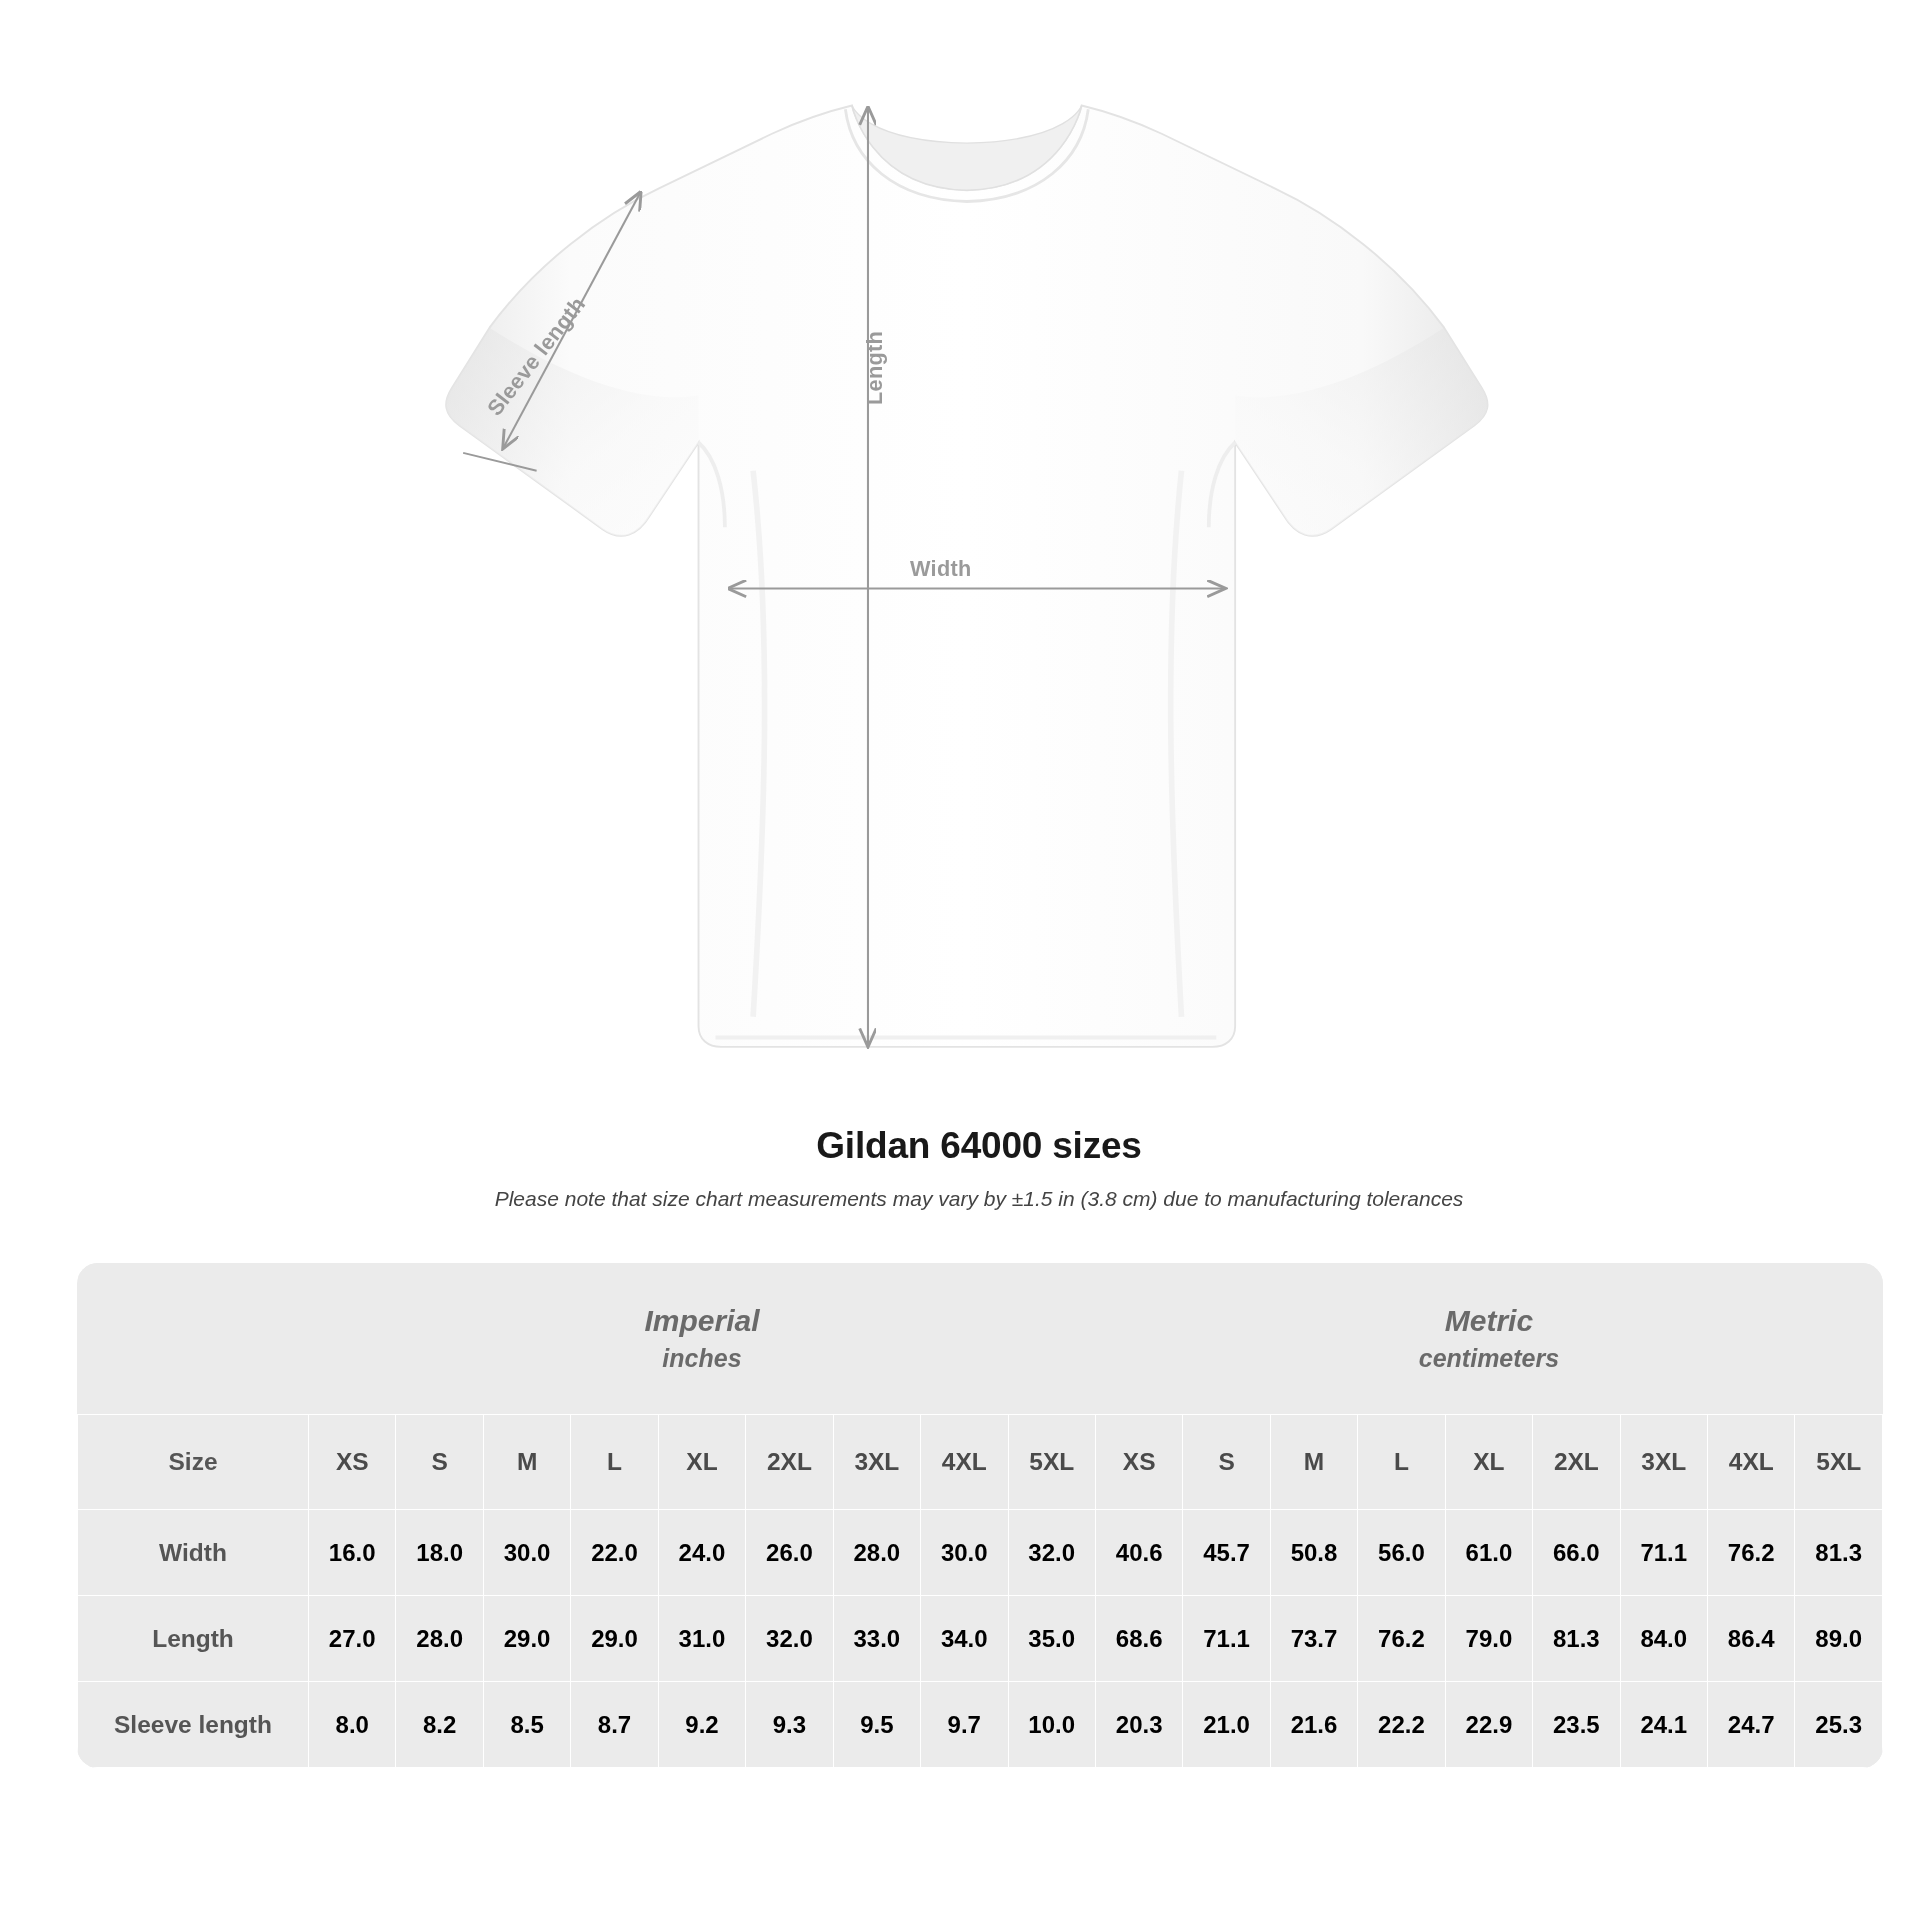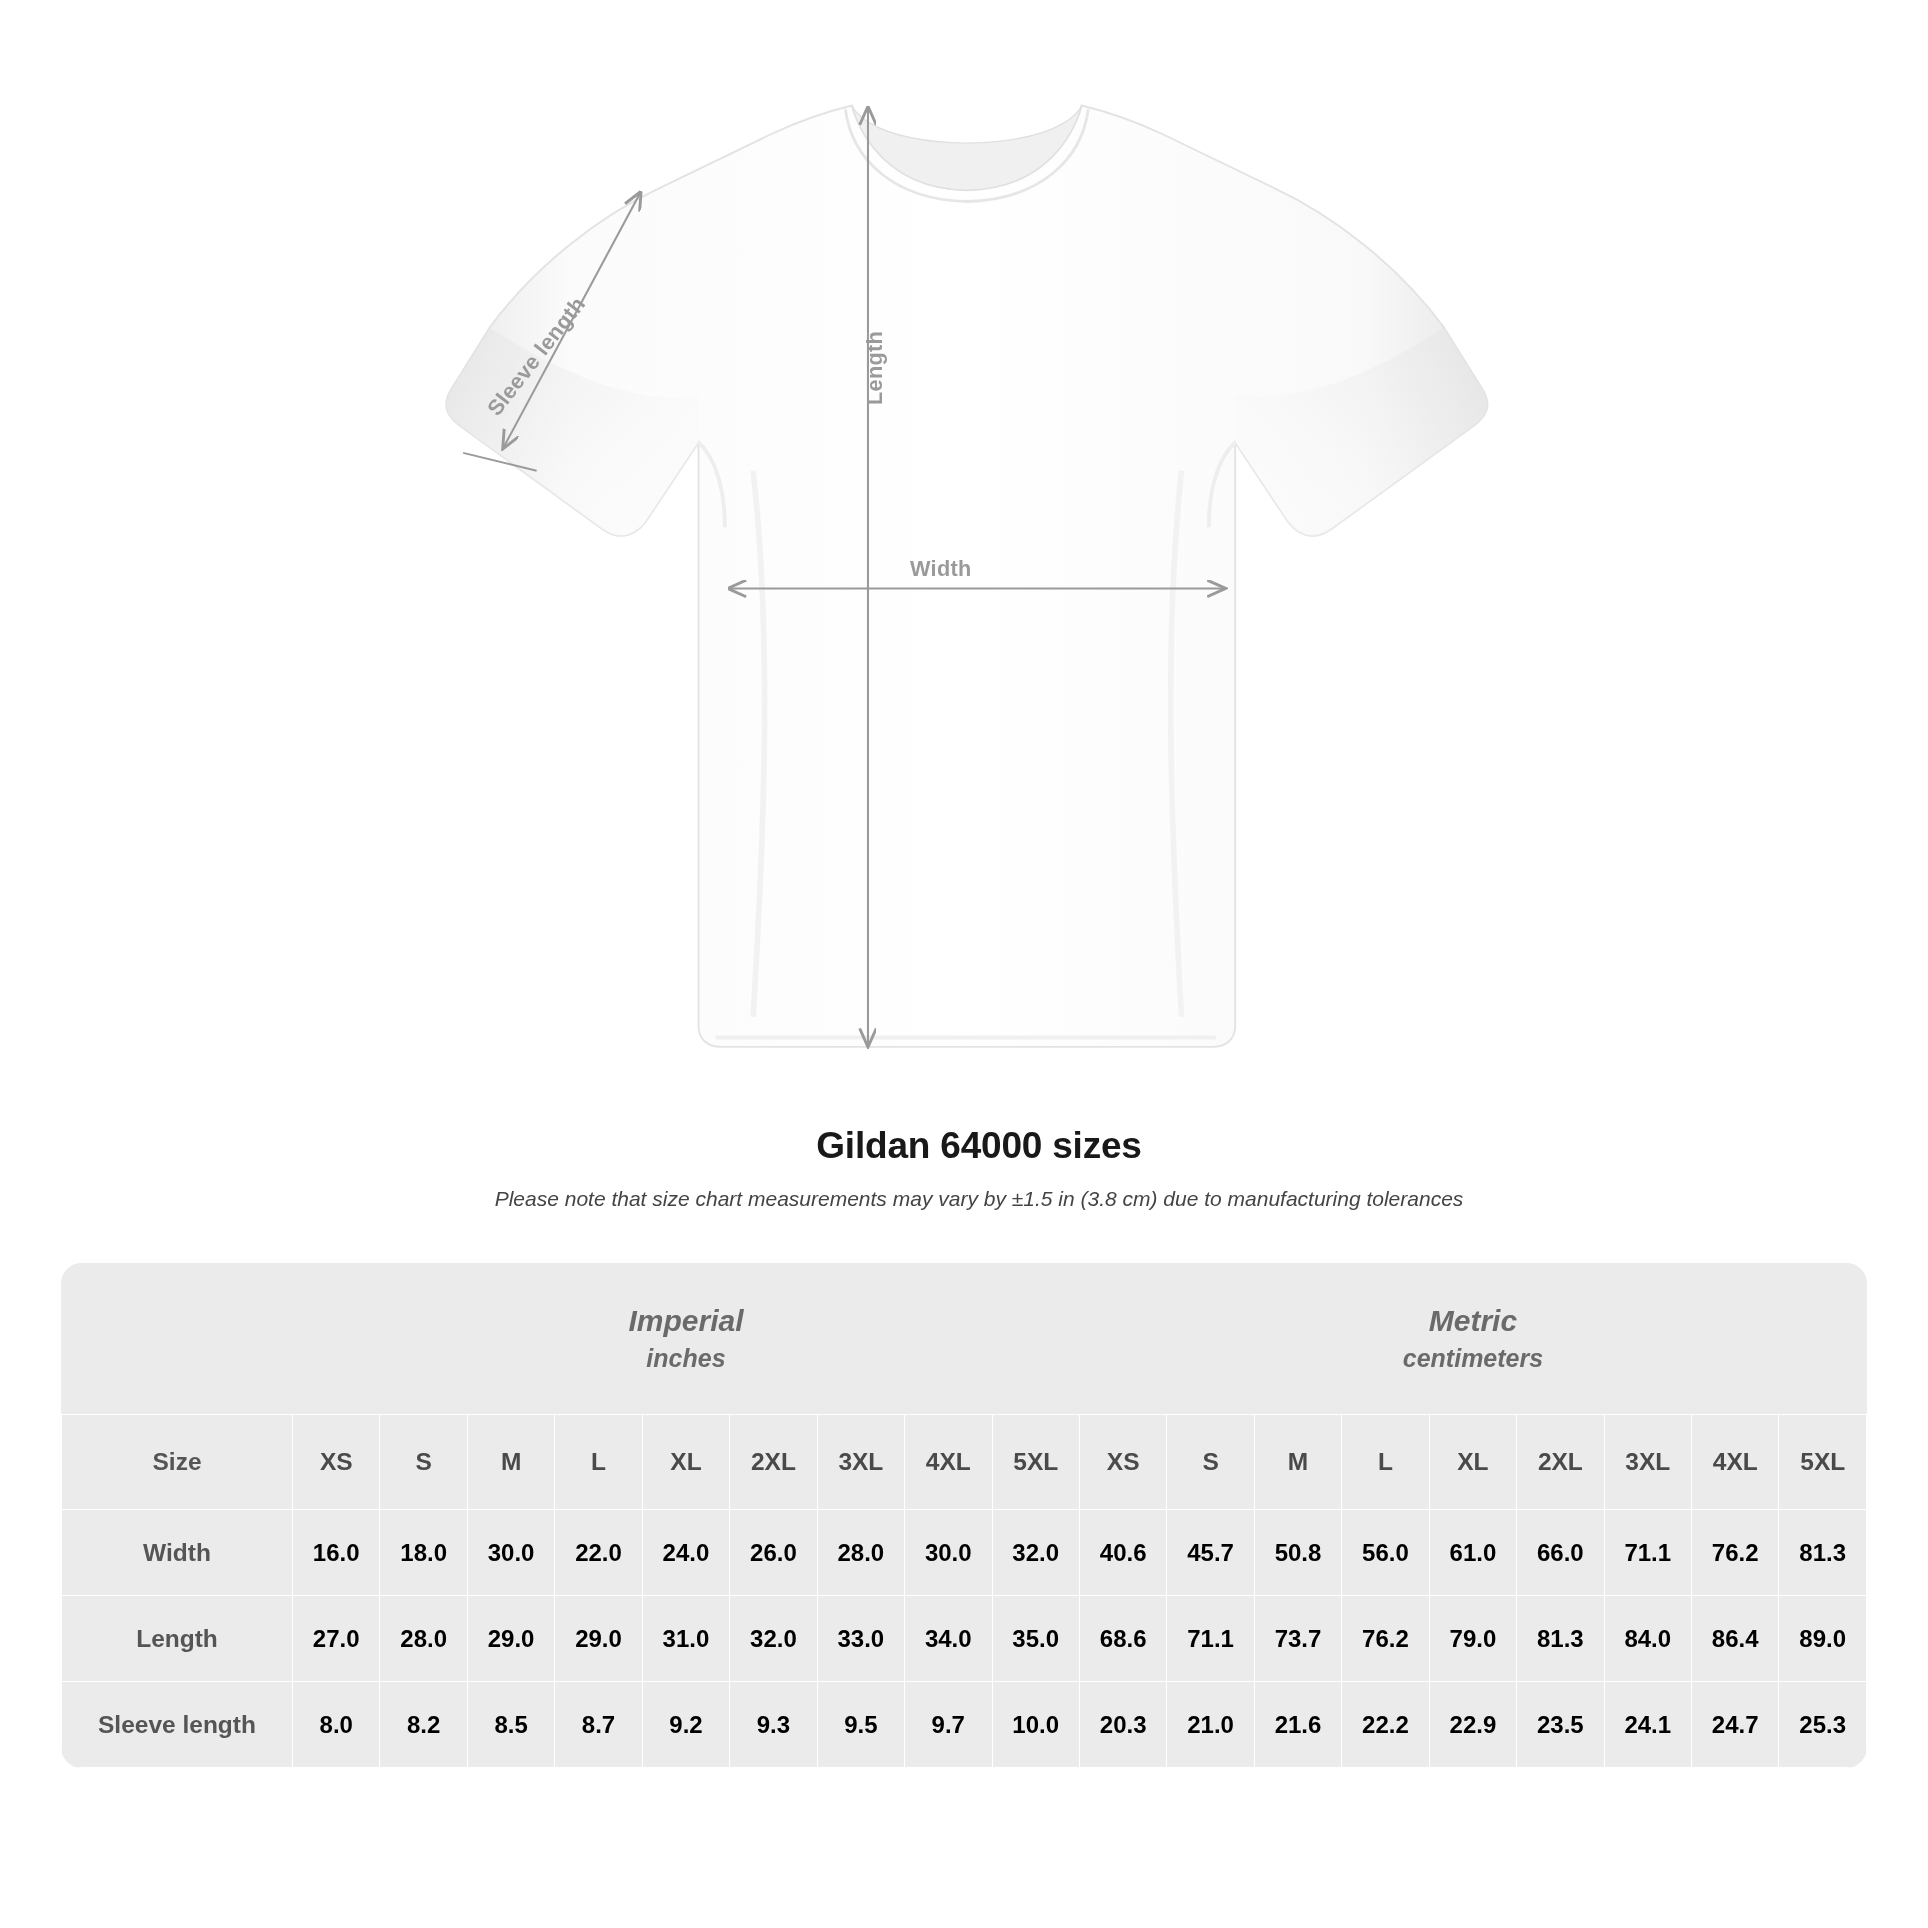--- a/index.html
+++ b/index.html
@@ -75,21 +75,21 @@
     font-size: 21px;
     font-style: italic;
     color: #444444;
     margin-top: 20px;
   }
 
   
   .table-shell {
     position: absolute;
     top: 1263px;
-    left: 61px;
+    left: 77px;
     width: 1806px;
     background: #ebebeb;
     border-radius: 21px;
     overflow: hidden;
   }
   table.size-table {
     border-collapse: collapse;
     width: 100%;
     table-layout: fixed;
   }

